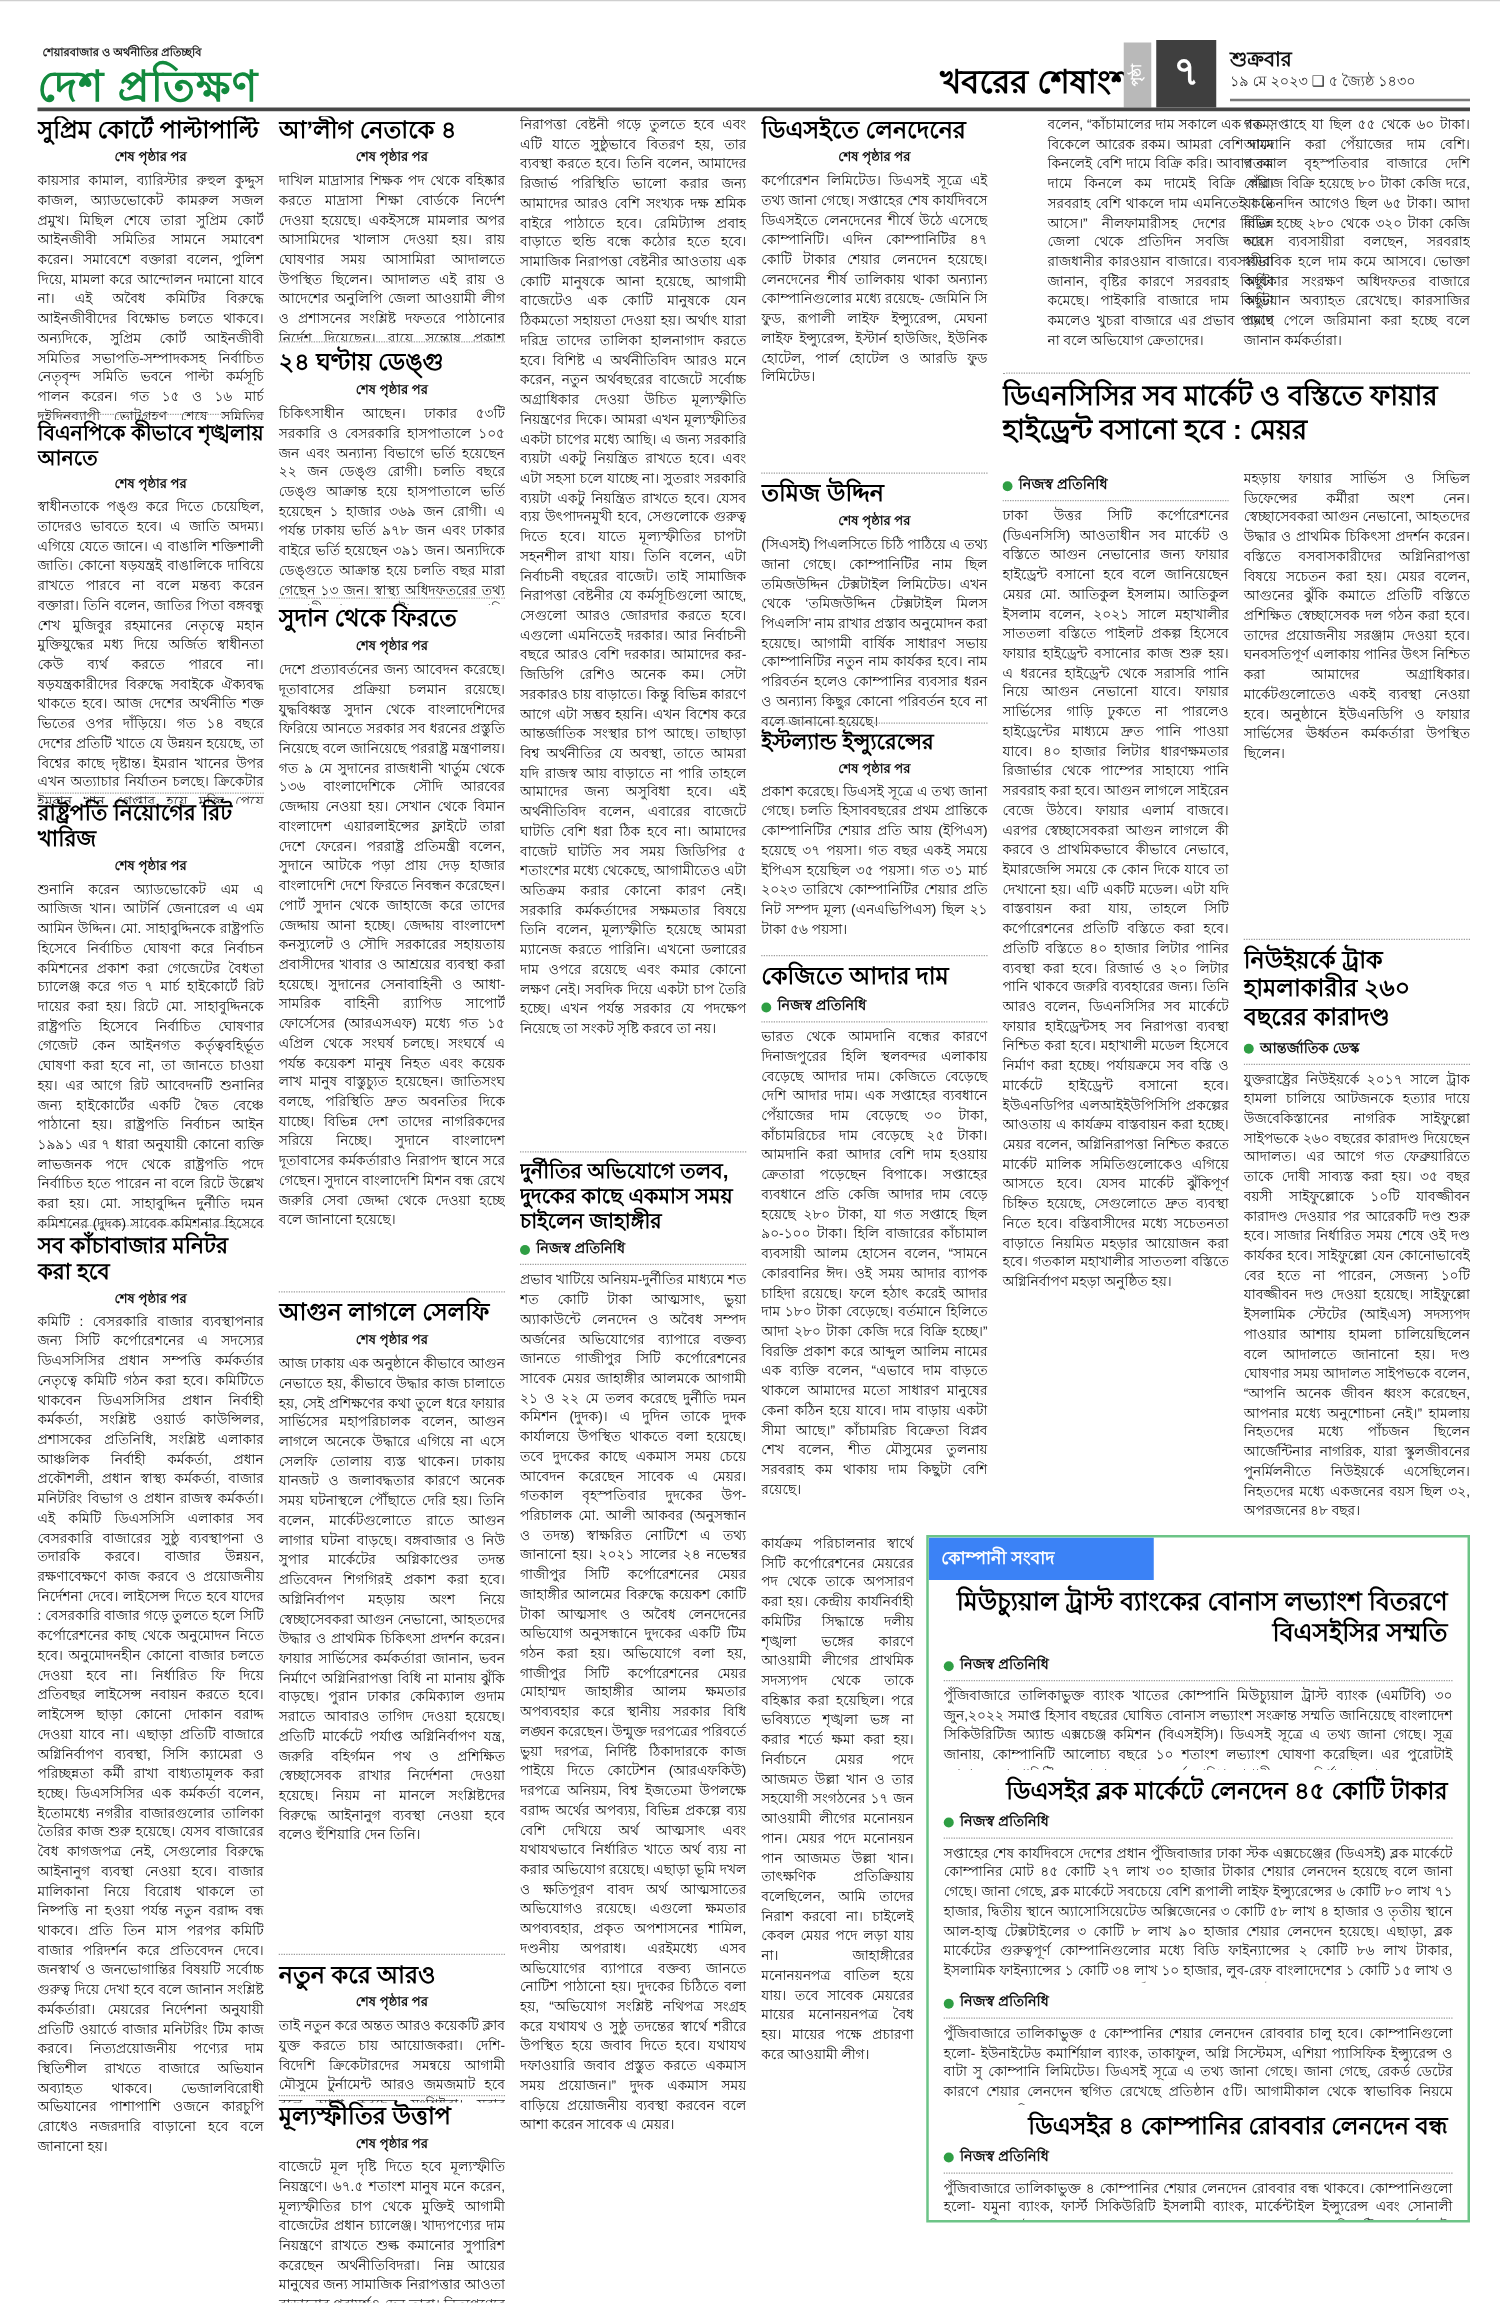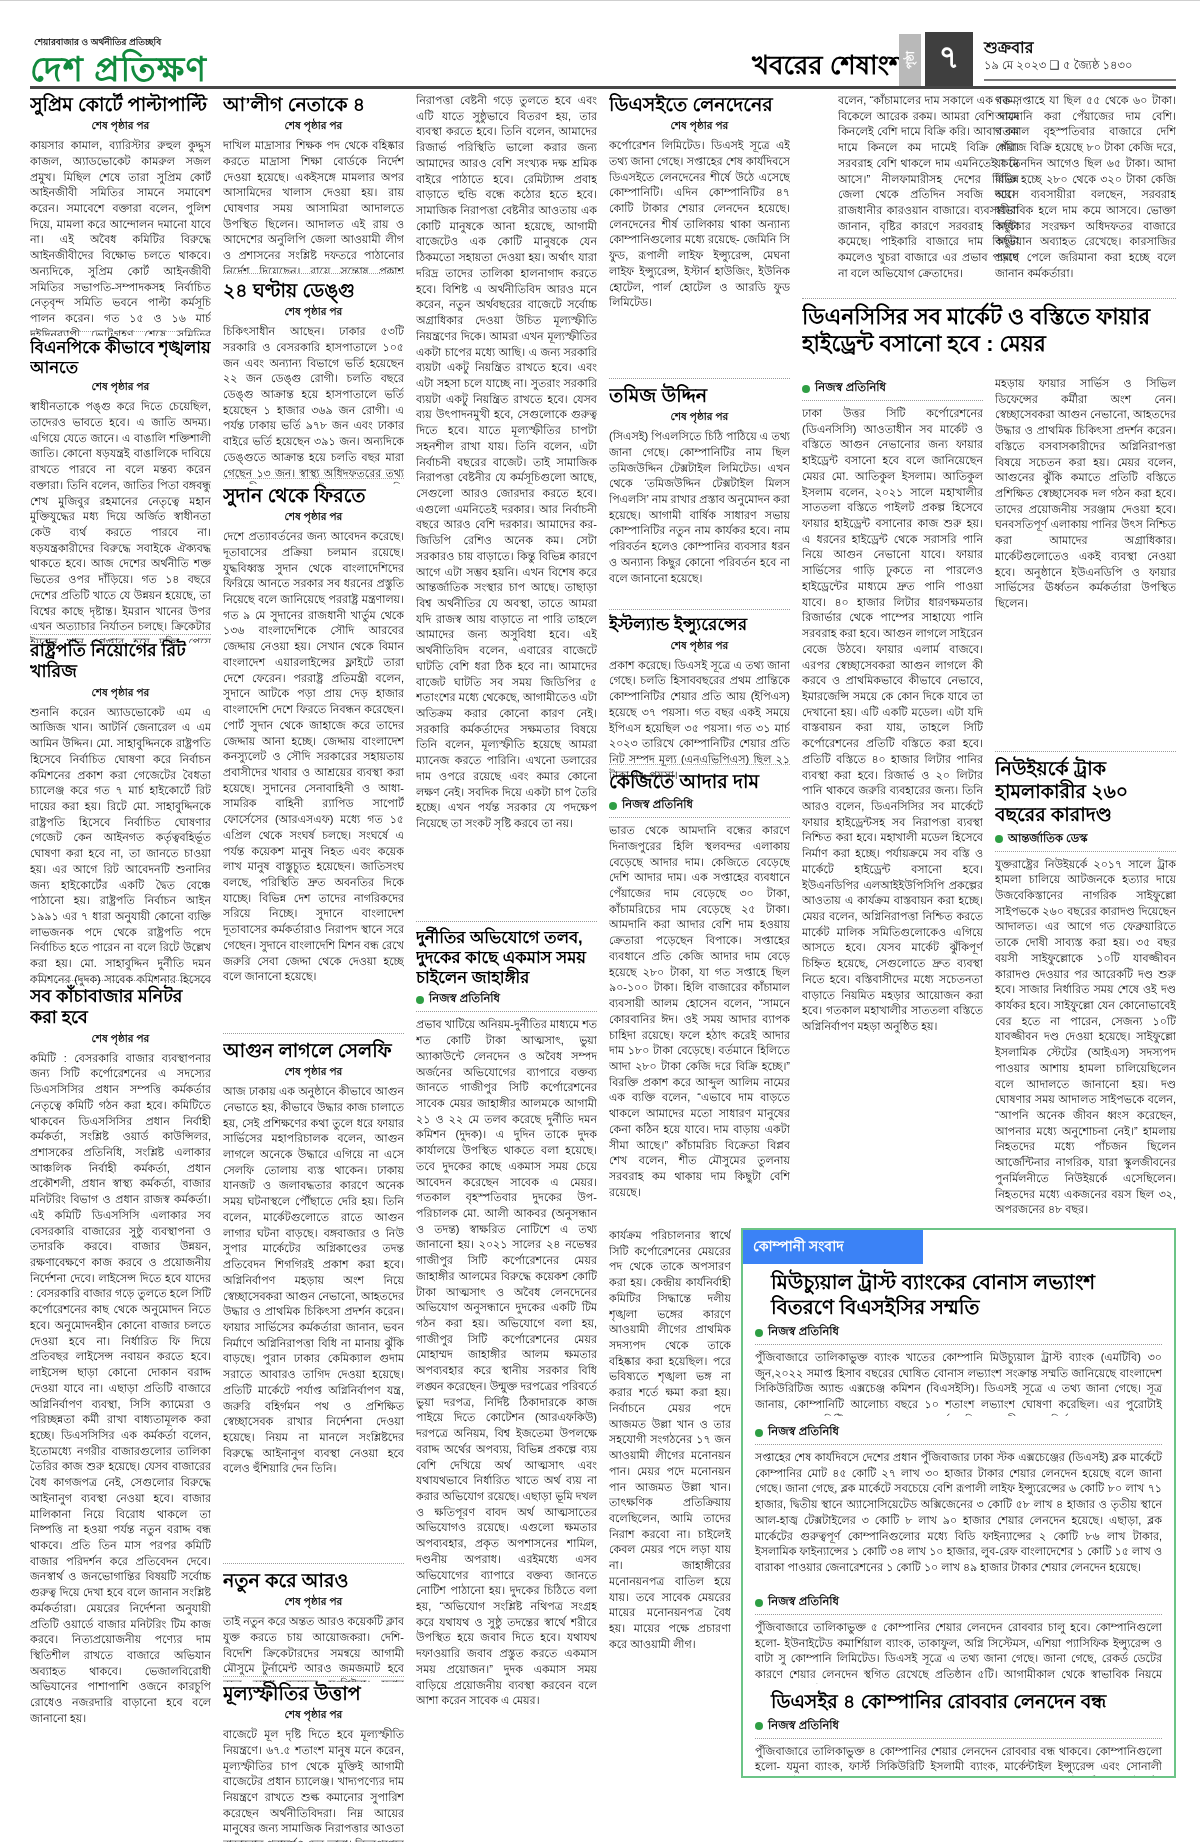--- a/index.html
+++ b/index.html
@@ -27,21 +27,21 @@
   .cont{text-align:center;font-size:10.5px;font-weight:bold;margin:0 0 3px;}
   .byline{display:flex;align-items:center;gap:5px;font-weight:bold;font-size:11.5px;margin:3px 0 1px;}
   .dot{width:8px;height:8px;border-radius:50%;background:#2f9e44;display:inline-block;flex:0 0 auto;}
   .dotted{border-bottom:1px dotted #999;margin:2px 0 5px;}
   .body{font-size:11px;line-height:1.43;text-align:justify;margin:0;color:#141414;}
   
   .company-box{position:absolute;left:741px;top:1227px;width:435px;height:550px;border:2px solid #6cc487;
         background:#fff;box-sizing:border-box;overflow:hidden;}
   .box-bar{background:#3b82f6;color:#fff;font-size:14px;font-weight:bold;padding:5px 10px;width:160px;}
   .box-story{padding:4px 12px 2px;overflow:hidden;box-sizing:border-box;}
-  .box-hl{font-weight:bold;text-align:left;font-size:19px;line-height:1.25;margin:2px 16px 2px;color:#000;}
+  .box-hl{font-weight:bold;text-align:right;font-size:19px;line-height:1.25;margin:2px 4px 2px;color:#000;}
 </style>
 </head>
 <body>
 
 <div class="page">
 
   <header>
     <div class="tagline">শেয়ারবাজার ও অর্থনীতির প্রতিচ্ছবি</div>
     <div class="logo">দেশ প্রতিক্ষণ</div>
     <div class="section-title">খবরের শেষাংশ</div>
@@ -132,21 +132,21 @@
     <div class="cont">শেষ পৃষ্ঠার পর</div>
     <p class="body">কর্পোরেশন লিমিটেড। ডিএসই সূত্রে এই তথ্য জানা গেছে। সপ্তাহের শেষ কার্যদিবসে ডিএসইতে লেনদেনের শীর্ষে উঠে এসেছে কোম্পানিটি। এদিন কোম্পানিটির ৪৭ কোটি টাকার শেয়ার লেনদেন হয়েছে। লেনদেনের শীর্ষ তালিকায় থাকা অন্যান্য কোম্পানিগুলোর মধ্যে রয়েছে- জেমিনি সি ফুড, রূপালী লাইফ ইন্স্যুরেন্স, মেঘনা লাইফ ইন্স্যুরেন্স, ইস্টার্ন হাউজিং, ইউনিক হোটেল, পার্ল হোটেল ও আরডি ফুড লিমিটেড।</p>
   </article>
 
   <article class="story sep" style="left:609px;top:377px;width:181px;height:200px">
     <h2 class="hl">তমিজ উদ্দিন</h2>
     <div class="cont">শেষ পৃষ্ঠার পর</div>
     <p class="body">(সিএসই) পিএলসিতে চিঠি পাঠিয়ে এ তথ্য জানা গেছে। কোম্পানিটির নাম ছিল তমিজউদ্দিন টেক্সটাইল লিমিটেড। এখন থেকে ‘তমিজউদ্দিন টেক্সটাইল মিলস পিএলসি’ নাম রাখার প্রস্তাব অনুমোদন করা হয়েছে। আগামী বার্ষিক সাধারণ সভায় কোম্পানিটির নতুন নাম কার্যকর হবে। নাম পরিবর্তন হলেও কোম্পানির ব্যবসার ধরন ও অন্যান্য কিছুর কোনো পরিবর্তন হবে না বলে জানানো হয়েছে।</p>
   </article>
 
-  <article class="story sep" style="left:609px;top:608px;width:181px;height:186px">
+  <article class="story sep" style="left:609px;top:577px;width:181px;height:186px">
     <h2 class="hl" style="font-size:17px">ইস্টল্যান্ড ইন্স্যুরেন্সের</h2>
     <div class="cont">শেষ পৃষ্ঠার পর</div>
     <p class="body">প্রকাশ করেছে। ডিএসই সূত্রে এ তথ্য জানা গেছে। চলতি হিসাববছরের প্রথম প্রান্তিকে কোম্পানিটির শেয়ার প্রতি আয় (ইপিএস) হয়েছে ৩৭ পয়সা। গত বছর একই সময়ে ইপিএস হয়েছিল ৩৫ পয়সা। গত ৩১ মার্চ ২০২৩ তারিখে কোম্পানিটির শেয়ার প্রতি নিট সম্পদ মূল্য (এনএভিপিএস) ছিল ২১ টাকা ৫৬ পয়সা।</p>
   </article>
 
   <article class="story sep" style="left:609px;top:763px;width:181px;height:459px">
     <h2 class="hl">কেজিতে আদার দাম</h2>
     <div class="byline">
         <span class="dot"></span>
         <span>নিজস্ব প্রতিনিধি</span>
@@ -201,20 +201,21 @@
       <h3 class="box-hl" style="font-size:20px">মিউচ্যুয়াল ট্রাস্ট ব্যাংকের বোনাস লভ্যাংশ বিতরণে বিএসইসির সম্মতি</h3>
       <div class="byline">
           <span class="dot"></span>
           <span>নিজস্ব প্রতিনিধি</span>
         </div>
       <div class="dotted"></div>
       <p class="body">পুঁজিবাজারে তালিকাভুক্ত ব্যাংক খাতের কোম্পানি মিউচ্যুয়াল ট্রাস্ট ব্যাংক (এমটিবি) ৩০ জুন,২০২২ সমাপ্ত হিসাব বছরের ঘোষিত বোনাস লভ্যাংশ সংক্রান্ত সম্মতি জানিয়েছে বাংলাদেশ সিকিউরিটিজ অ্যান্ড এক্সচেঞ্জ কমিশন (বিএসইসি)। ডিএসই সূত্রে এ তথ্য জানা গেছে। সূত্র জানায়, কোম্পানিটি আলোচ্য বছরে ১০ শতাংশ লভ্যাংশ ঘোষণা করেছিল। এর পুরোটাই বোনাস। কোম্পানিটির লভ্যাংশ সংক্রান্ত রেকর্ড তারিখ আগামী ২৩ মে নির্ধারণ করা হয়েছে।</p>
     </div>
 
     <div class="box-story" style="height:170px">
+      <h3 class="box-hl">ডিএসইর ব্লক মার্কেটে লেনদেন ৪৫ কোটি টাকার</h3>
       <div class="byline">
           <span class="dot"></span>
           <span>নিজস্ব প্রতিনিধি</span>
         </div>
       <div class="dotted"></div>
       <p class="body">সপ্তাহের শেষ কার্যদিবসে দেশের প্রধান পুঁজিবাজার ঢাকা স্টক এক্সচেঞ্জের (ডিএসই) ব্লক মার্কেটে কোম্পানির মোট ৪৫ কোটি ২৭ লাখ ৩০ হাজার টাকার শেয়ার লেনদেন হয়েছে বলে জানা গেছে। জানা গেছে, ব্লক মার্কেটে সবচেয়ে বেশি রূপালী লাইফ ইন্স্যুরেন্সের ৬ কোটি ৮০ লাখ ৭১ হাজার, দ্বিতীয় স্থানে অ্যাসোসিয়েটেড অক্সিজেনের ৩ কোটি ৫৮ লাখ ৪ হাজার ও তৃতীয় স্থানে আল-হাজ্ব টেক্সটাইলের ৩ কোটি ৮ লাখ ৯০ হাজার শেয়ার লেনদেন হয়েছে। এছাড়া, ব্লক মার্কেটের গুরুত্বপূর্ণ কোম্পানিগুলোর মধ্যে বিডি ফাইন্যান্সের ২ কোটি ৮৬ লাখ টাকার, ইসলামিক ফাইন্যান্সের ১ কোটি ৩৪ লাখ ১০ হাজার, লুব-রেফ বাংলাদেশের ১ কোটি ১৫ লাখ ও বারাকা পাওয়ার জেনারেশনের ১ কোটি ১০ লাখ ৪৯ হাজার টাকার শেয়ার লেনদেন হয়েছে।</p>
     </div>
 
     <div class="box-story" style="height:98px">
       <div class="byline">

